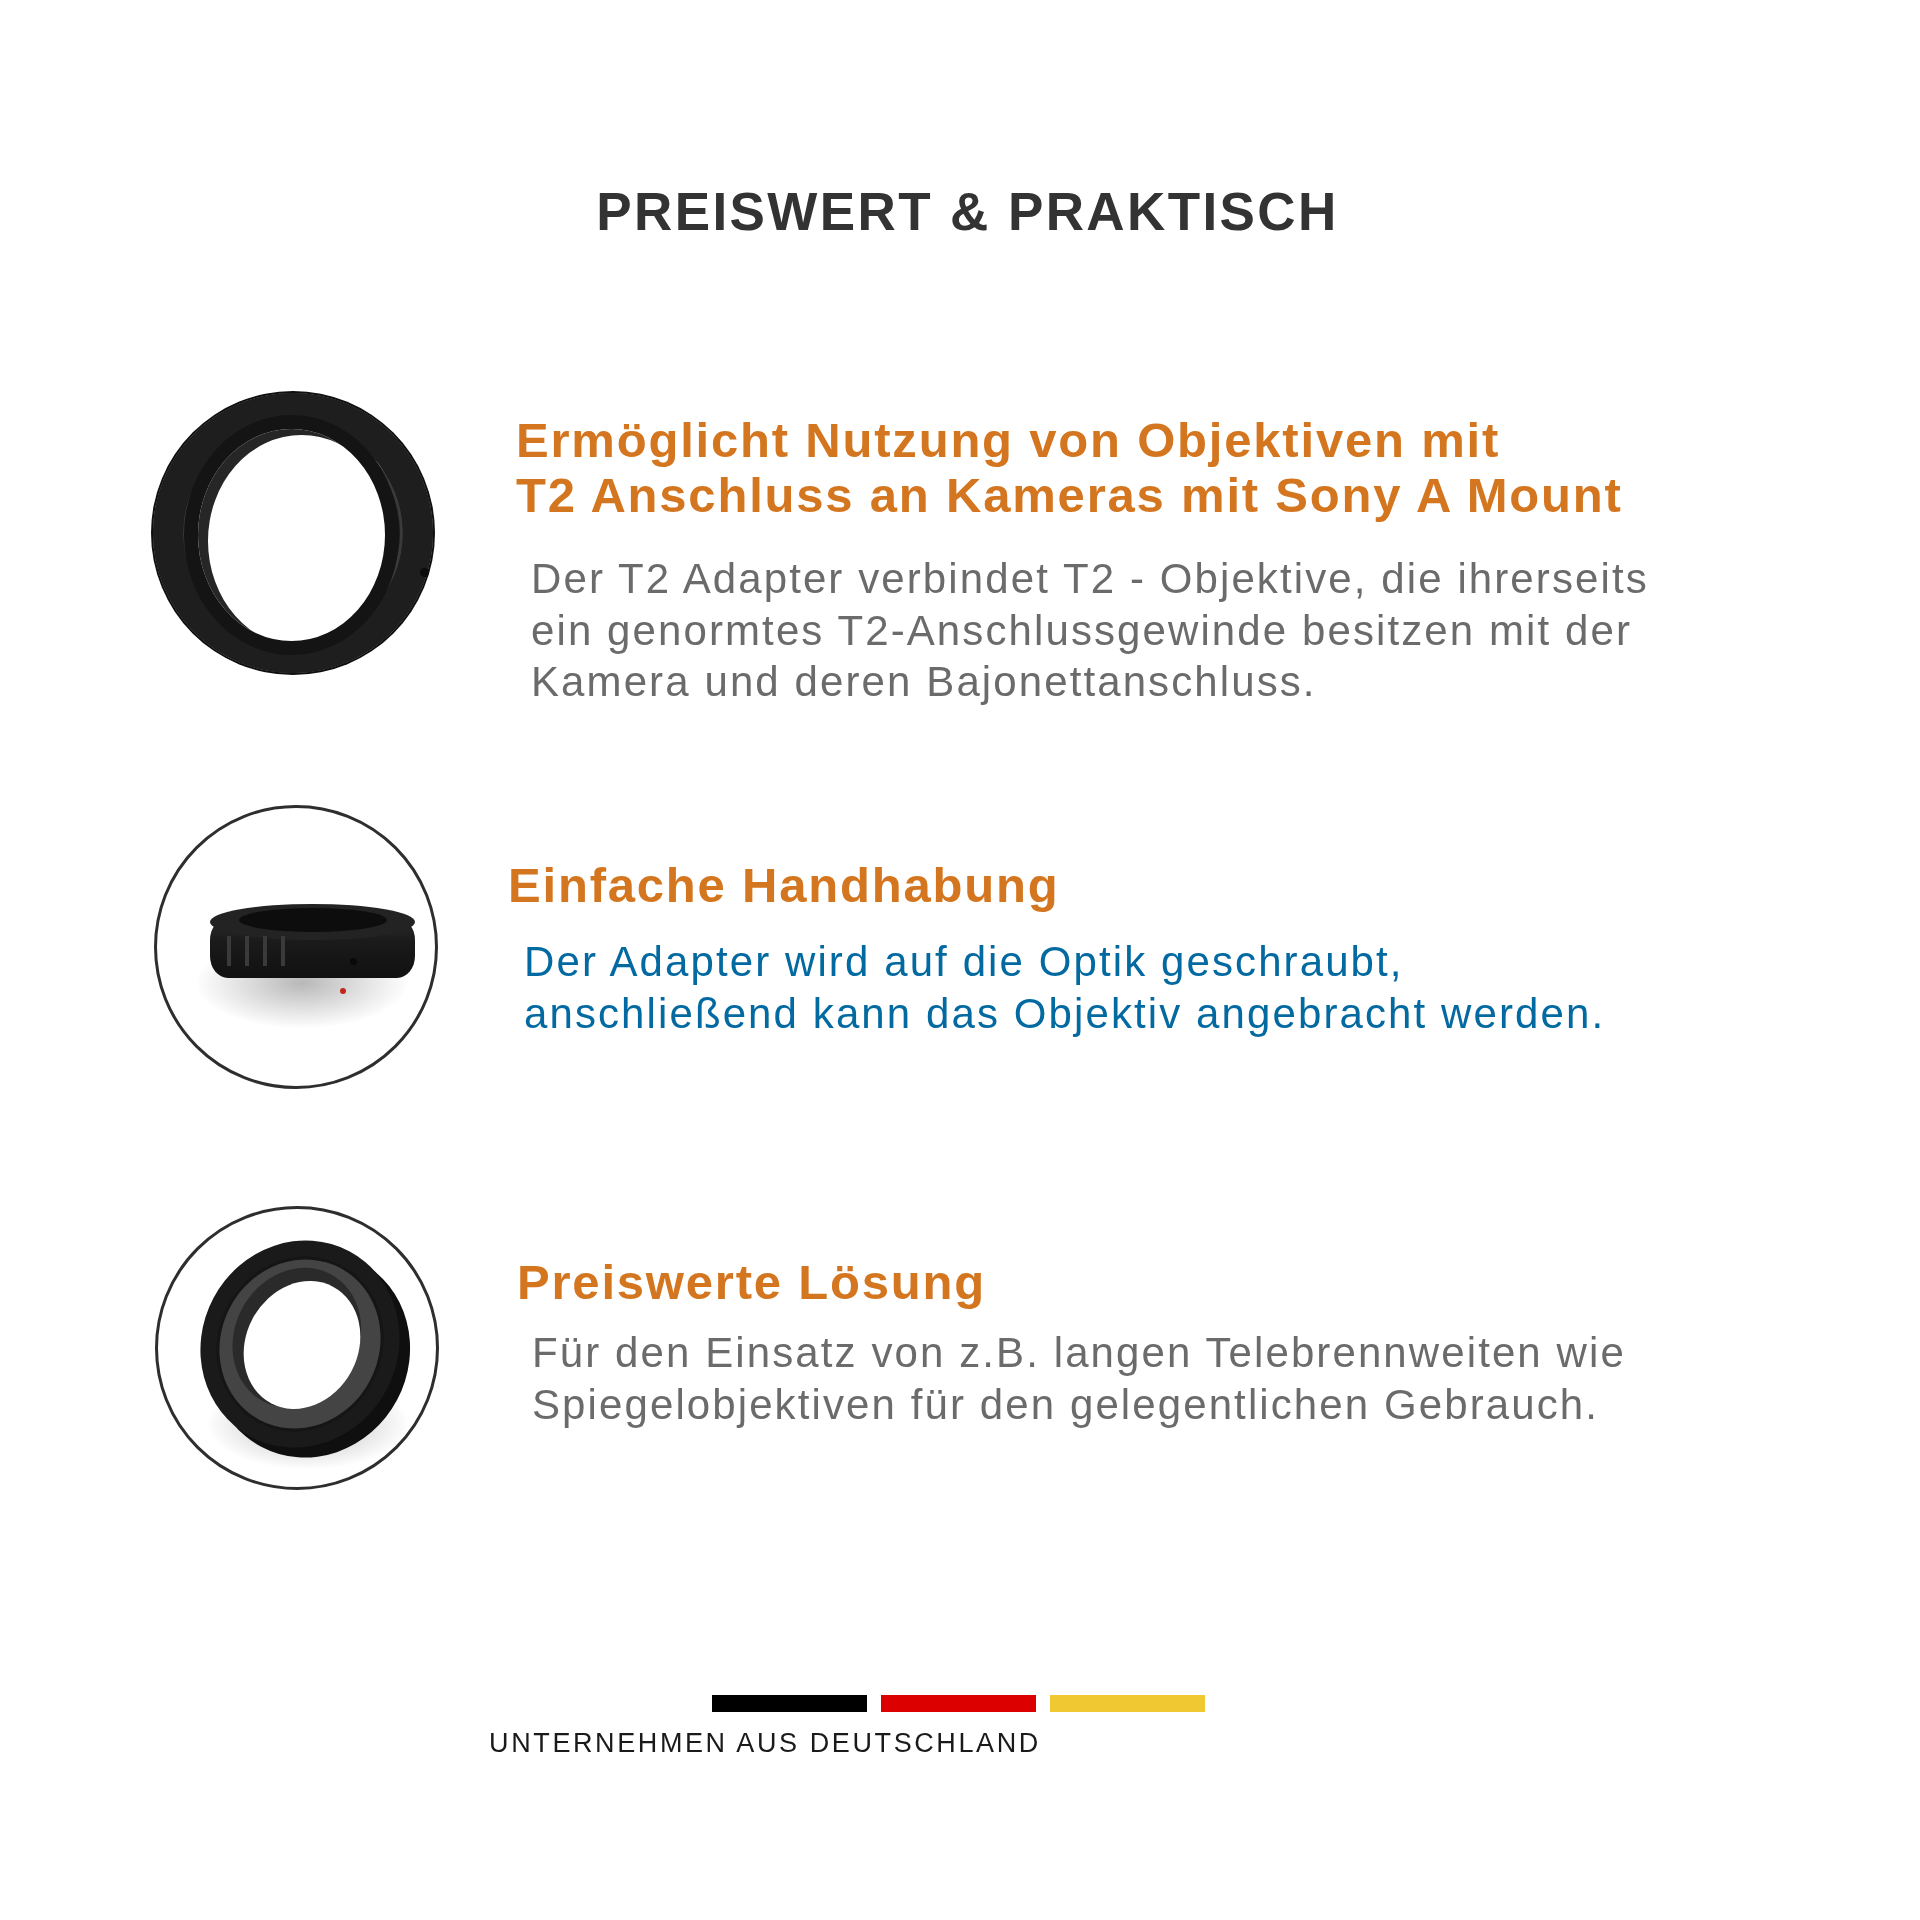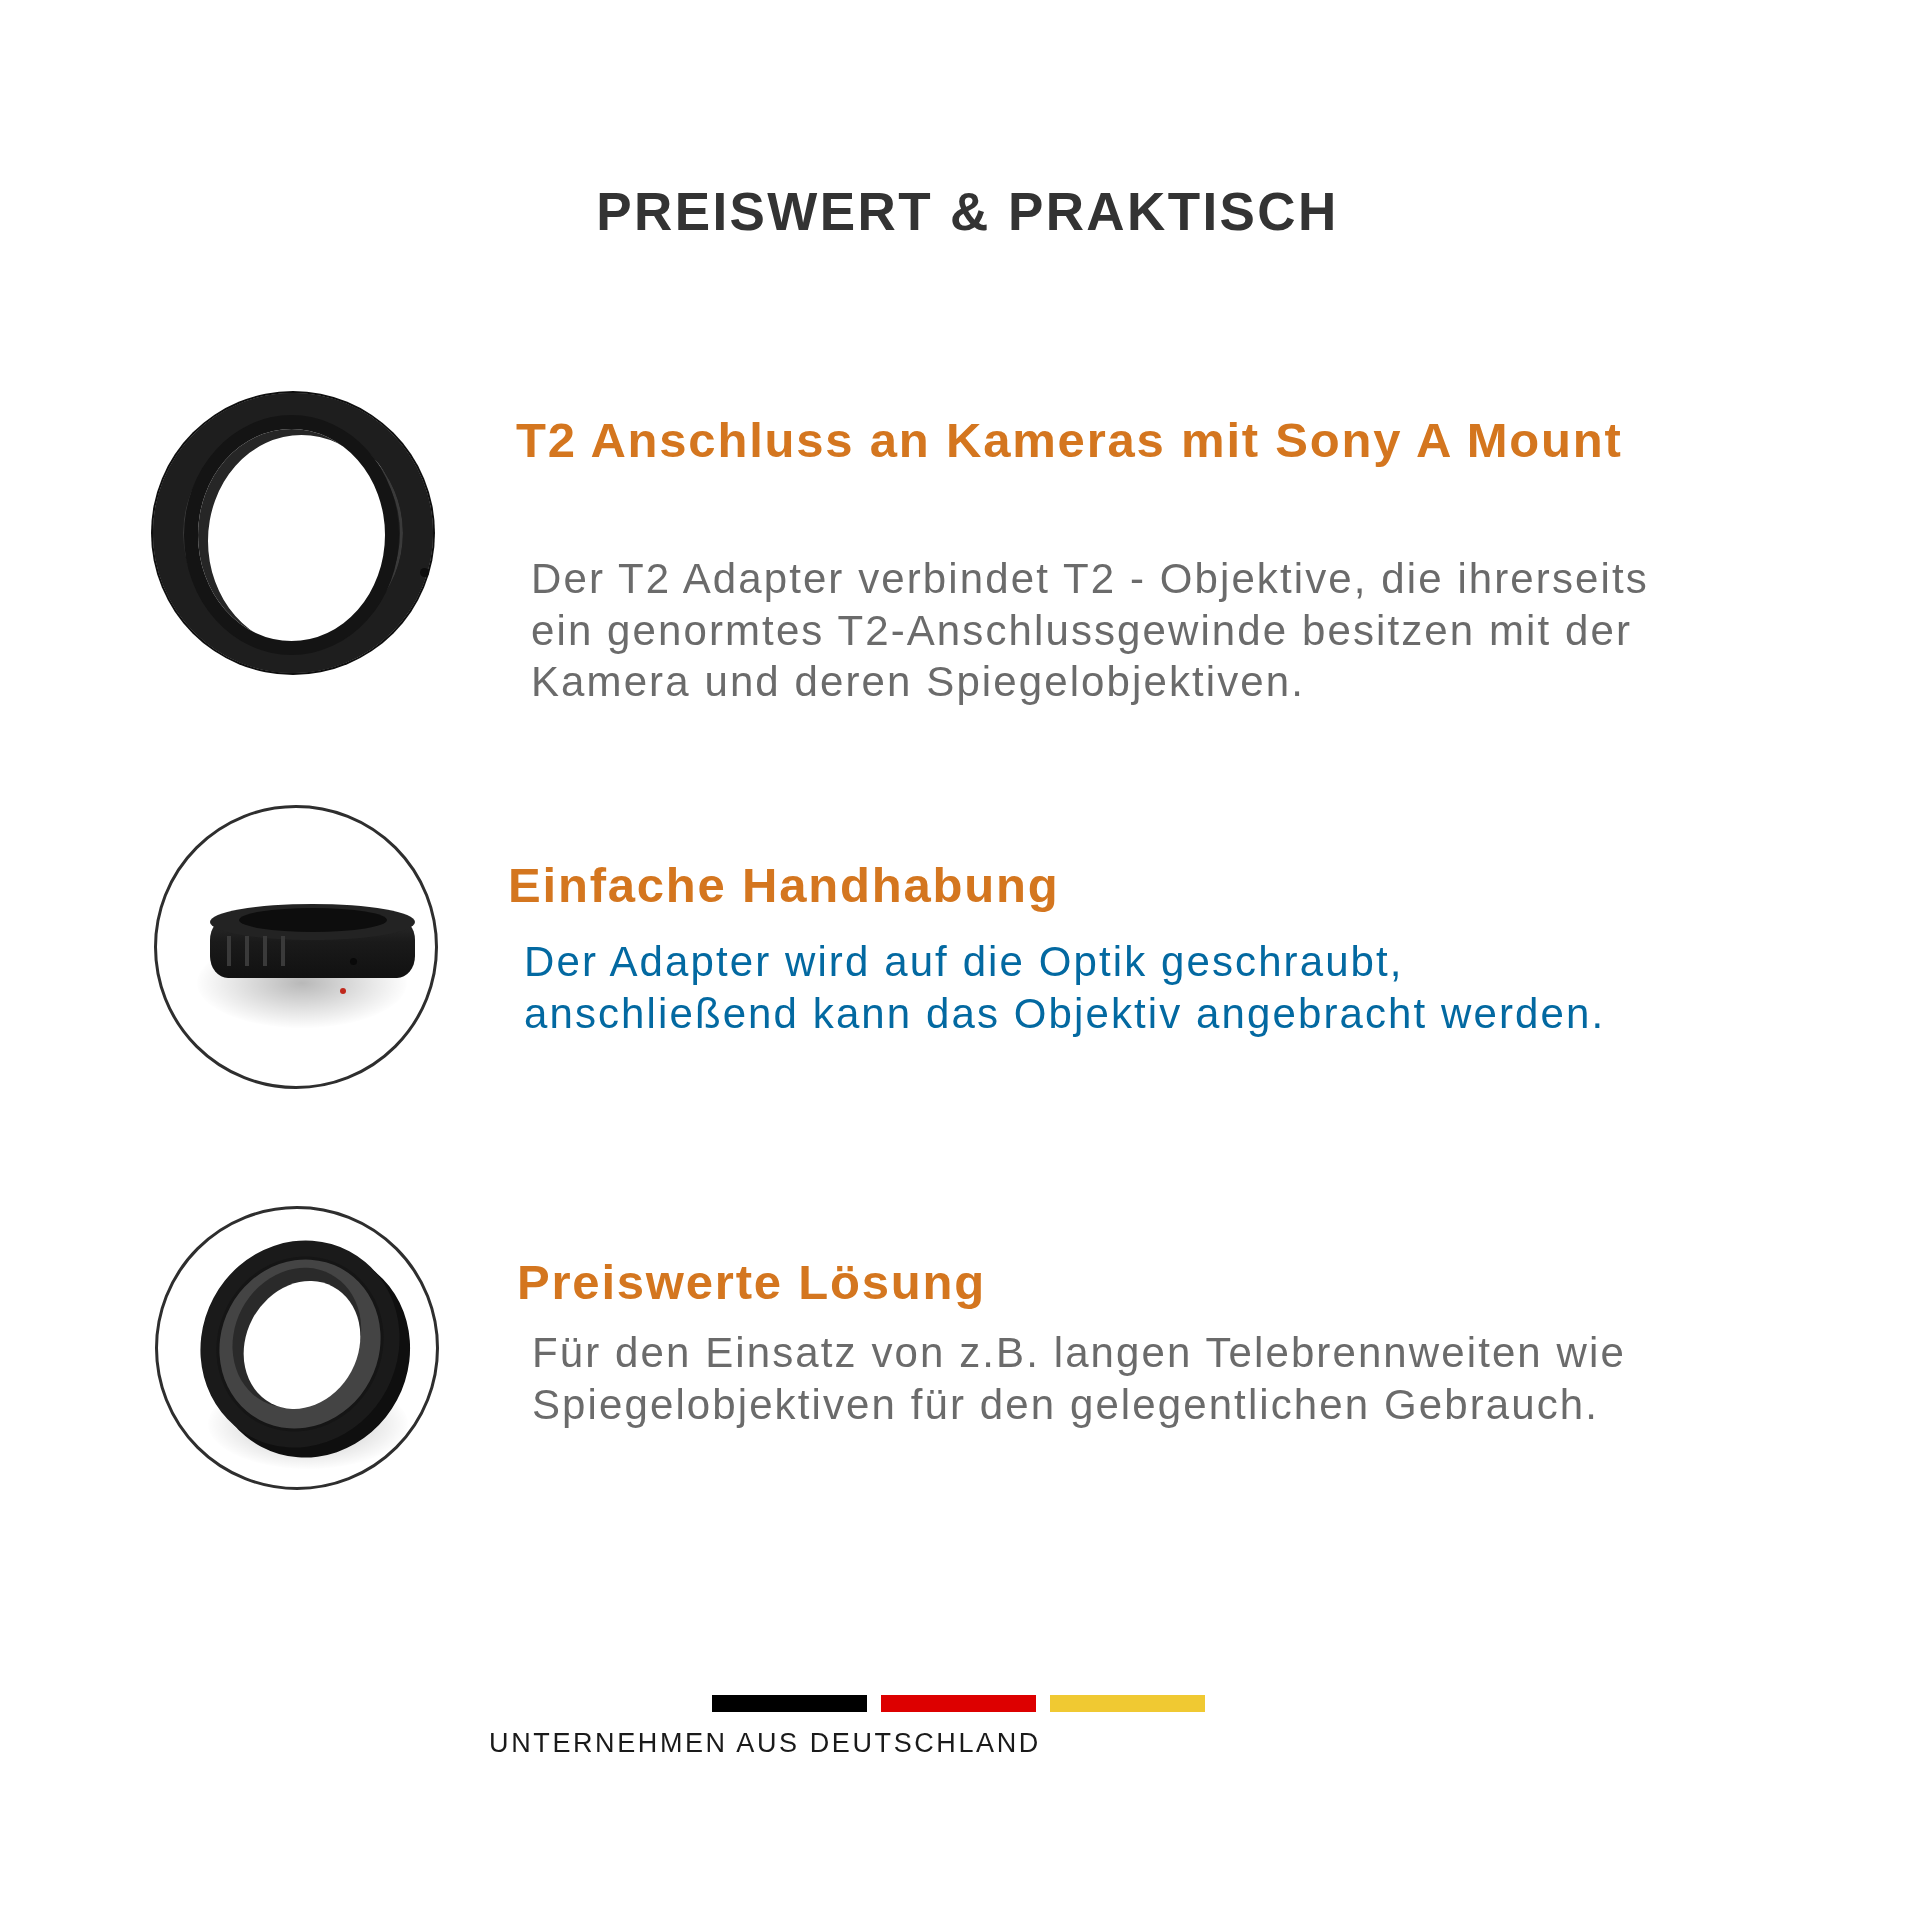--- a/index.html
+++ b/index.html
@@ -52,26 +52,27 @@
 <div class="abs title">PREISWERT &amp; PRAKTISCH</div>
 
 <section>
   <div>
     <div class="ring1"></div>
     <div class="ring1-outer"></div>
     <div class="ring1-inner"></div>
     <div class="ring1-dot"></div>
   </div>
   <div class="abs heading" style="left:516px; top:413px; color:#D4761F;">
+    <span class="line">Ermöglicht Nutzung von Objektiven mit</span>
     <span class="line">T2 Anschluss an Kameras mit Sony A Mount</span>
   </div>
   <div class="abs body-text" style="left:515px; top:553px; color:#6B6B6B;">
     <span class="line">Der T2 Adapter verbindet T2 - Objektive, die ihrerseits</span>
     <span class="line">ein genormtes T2-Anschlussgewinde besitzen mit der</span>
-    <span class="line">Kamera und deren Spiegelobjektiven.</span>
+    <span class="line">Kamera und deren Bajonettanschluss.</span>
   </div>
 </section>
 
 <section>
   <div class="circle" style="left:154px; top:805px;">
     <div class="shadow" style="left:40px; top:130px; width:210px; height:90px;"></div>
     <div class="ring2-body"></div>
     <div class="ring2-top"></div>
     <div class="ring2-hole"></div>
     <div class="ring2-knurl" style="left:70px;"></div>

